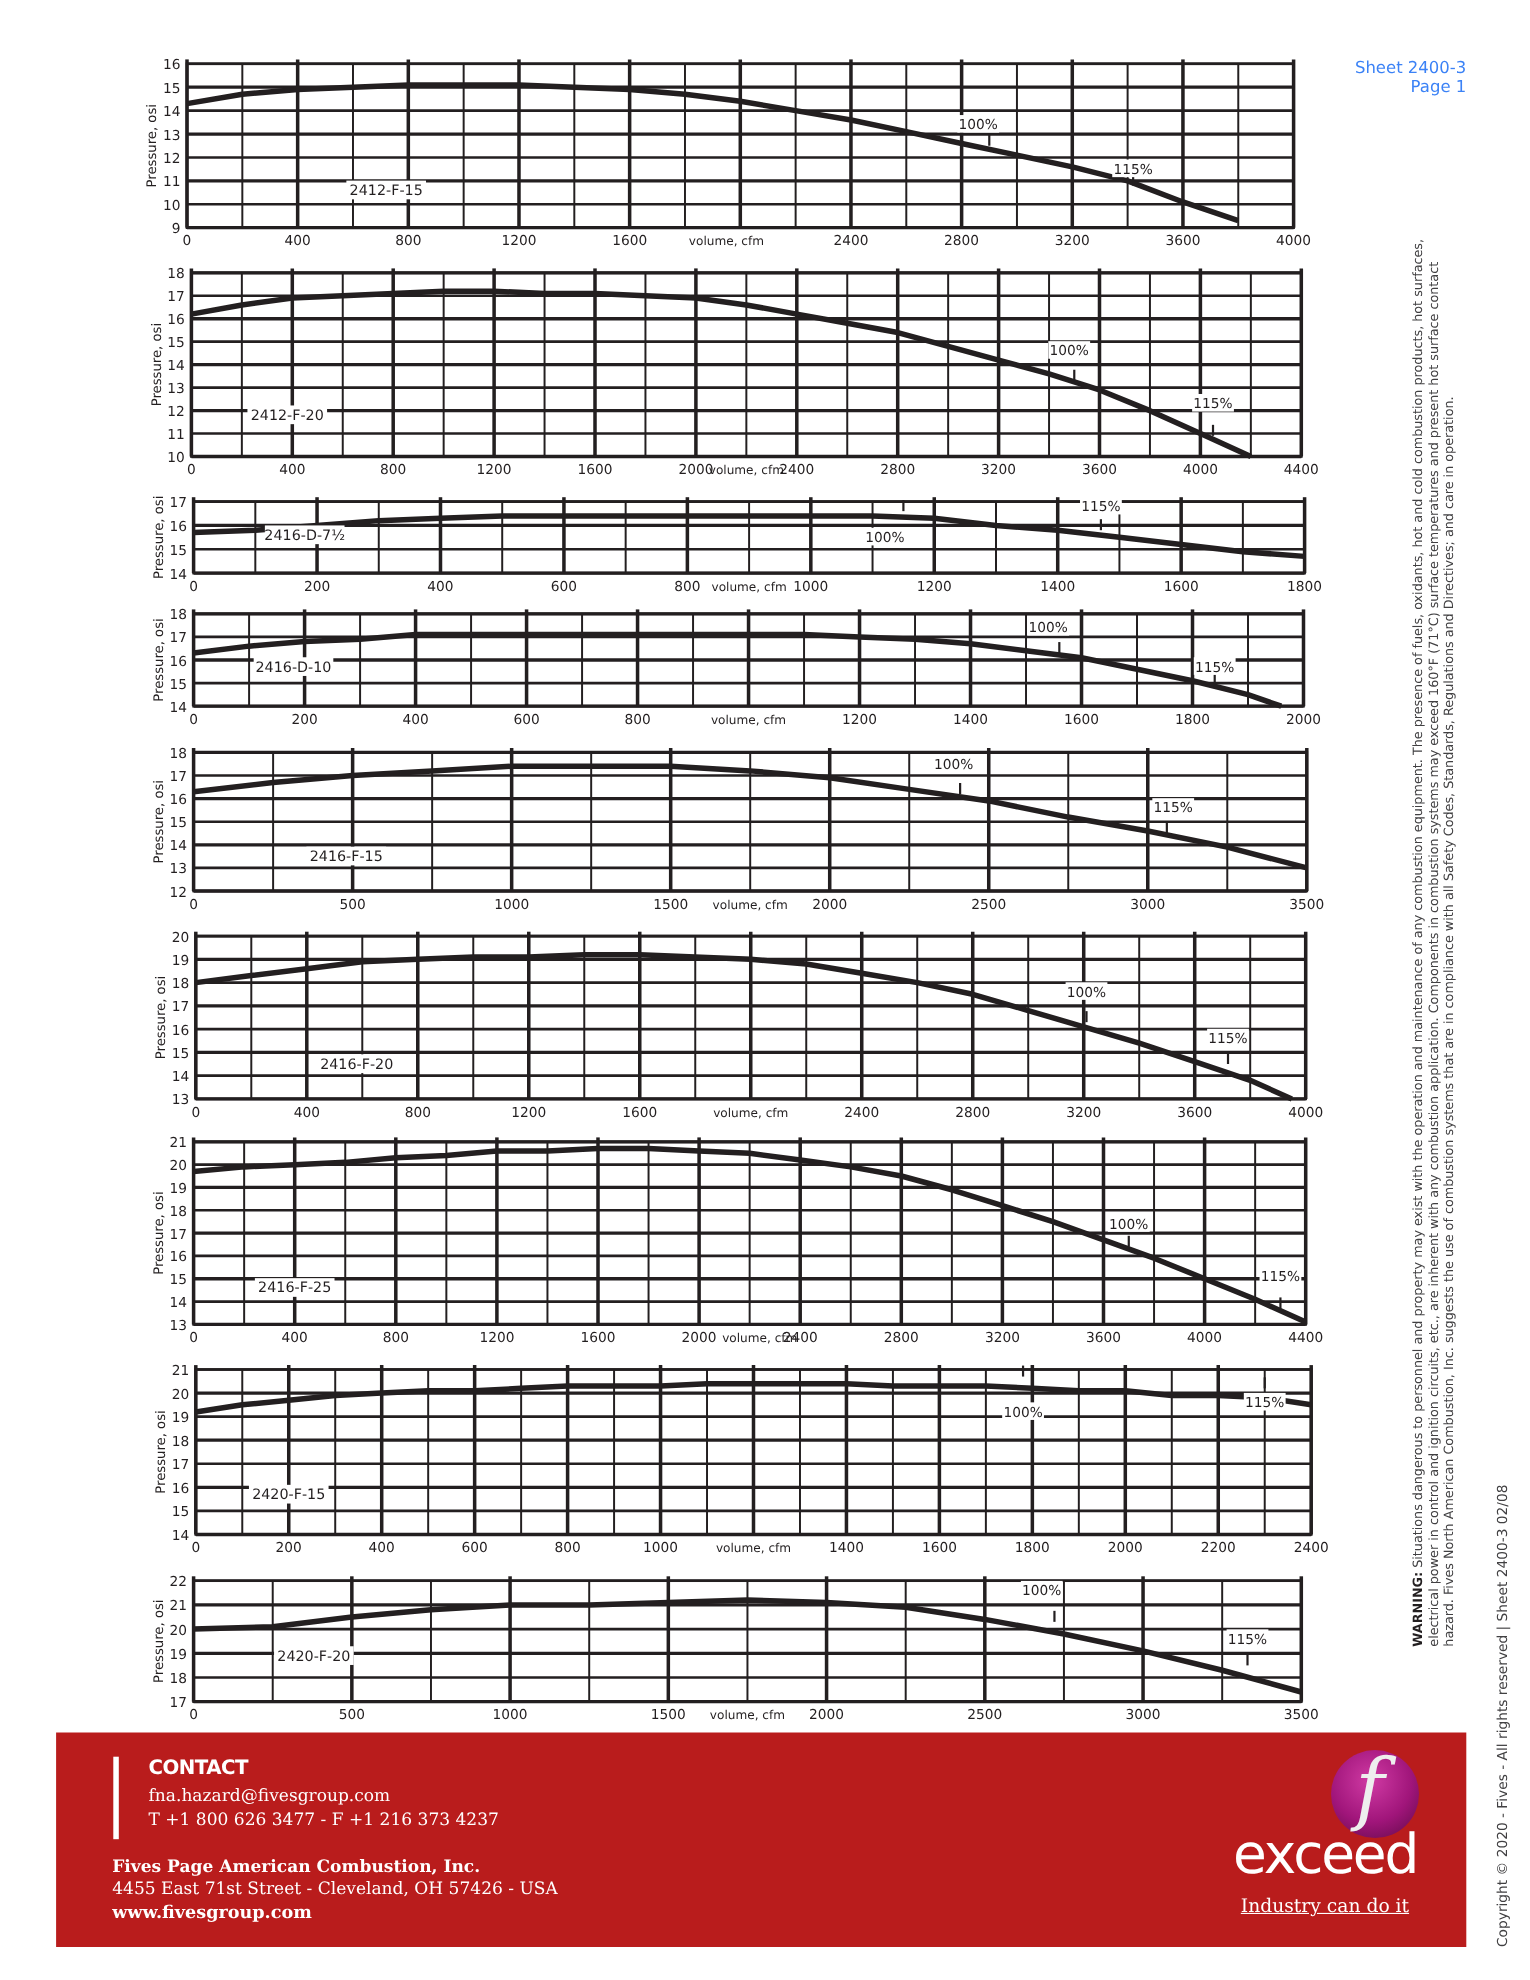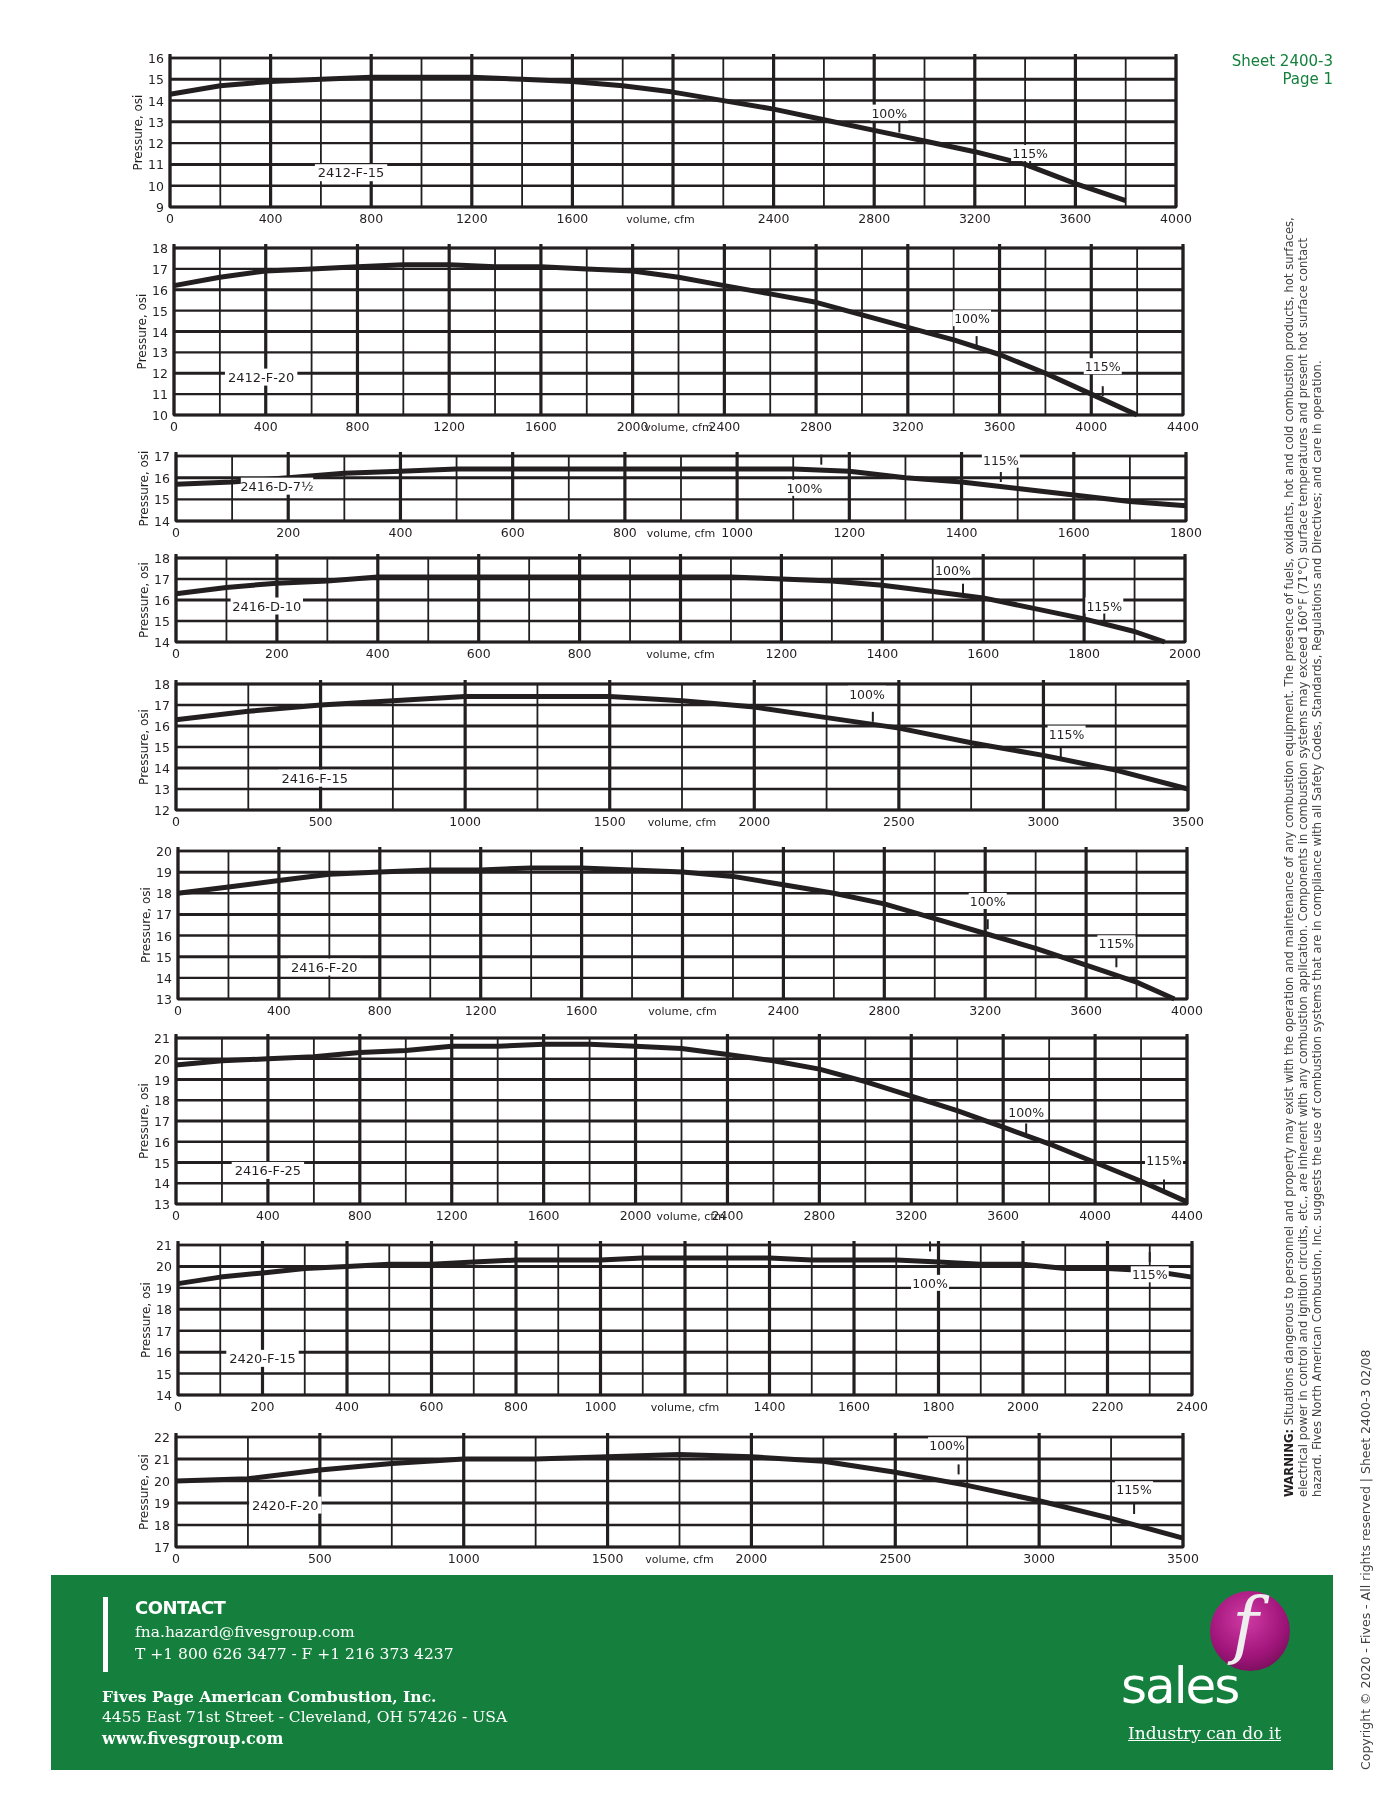--- a/index.html
+++ b/index.html
@@ -1,28 +1,28 @@
 <!DOCTYPE html>
 <html><head>
 <meta charset="utf-8">
 <style>
   html,body{margin:0;padding:0;background:#fff;}
   body{width:1391px;height:1800px;position:relative;overflow:hidden;font-family:"DejaVu Sans Condensed","DejaVu Sans",sans-serif;color:#231f20;}
-  .sheet-id{position:absolute;right:58px;top:52px;text-align:right;font-family:"DejaVu Sans",sans-serif;font-size:15px;line-height:18px;color:#15803d;}
+  .sheet-id{position:absolute;right:58px;top:52px;text-align:right;font-family:"DejaVu Sans",sans-serif;font-size:15px;line-height:18px;color:#3b82f6;}
   .chart{position:absolute;left:0;width:1240px;}
   .chart svg{display:block;overflow:visible;}
   .ylabel{font-family:"DejaVu Sans",sans-serif;font-size:12px;fill:#231f20;}
   .tick{font-family:"DejaVu Sans",sans-serif;font-size:12.5px;fill:#231f20;}
   .model{font-family:"DejaVu Sans",sans-serif;font-size:13px;fill:#231f20;}
   .ann{font-family:"DejaVu Sans",sans-serif;font-size:12.5px;fill:#231f20;}
   .xlab{font-family:"DejaVu Sans",sans-serif;font-size:11px;fill:#231f20;}
   .warning{position:absolute;left:1282px;top:1497px;width:1290px;transform-origin:0 0;transform:rotate(-90deg);font-family:"DejaVu Sans",sans-serif;font-size:11.6px;line-height:14px;color:#414042;}
   .warning b{font-weight:bold;color:#231f20;}
   .copyright{position:absolute;left:1358px;top:1770px;transform-origin:0 0;transform:rotate(-90deg);white-space:nowrap;font-family:"DejaVu Sans",sans-serif;font-size:12.5px;color:#414042;}
-  .footer{position:absolute;left:51px;top:1575px;width:1282px;height:195px;background:#15803d;color:#fff;}
+  .footer{position:absolute;left:51px;top:1575px;width:1282px;height:195px;background:#b91c1c;color:#fff;}
   .contact-bar{position:absolute;left:52px;top:22px;width:5px;height:75px;background:#fff;}
   .contact-title{position:absolute;left:84px;top:22px;font-family:"DejaVu Sans",sans-serif;font-weight:bold;font-size:18px;letter-spacing:-0.5px;}
   .contact-line{position:absolute;left:84px;font-family:"DejaVu Serif",serif;font-size:15.5px;}
   .company{position:absolute;left:51px;top:112px;font-family:"DejaVu Serif",serif;font-weight:bold;font-size:15.5px;}
   .address{position:absolute;left:51px;top:133px;font-family:"DejaVu Serif",serif;font-size:15.5px;}
   .web{position:absolute;left:51px;top:154px;font-family:"DejaVu Serif",serif;font-weight:bold;font-size:16px;}
   .logo-ball{position:absolute;left:1159px;top:16px;width:80px;height:80px;border-radius:50%;background:radial-gradient(circle at 45% 35%,#d03aa4 0%,#a0157a 55%,#5c0a45 100%);}
   .logo-ball span{position:absolute;left:22px;top:-6px;font-family:"DejaVu Serif",serif;font-style:italic;font-size:72px;color:#eeeeee;line-height:80px;}
   .logo-word{position:absolute;left:1070px;top:85px;font-family:"DejaVu Sans",sans-serif;font-size:50px;letter-spacing:-2px;line-height:52px;}
   .tagline{position:absolute;left:1077px;top:148px;font-family:"DejaVu Serif",serif;font-size:17px;text-decoration:underline;}
@@ -613,15 +613,15 @@
   <div class="contact-bar"></div>
   <div class="contact-title">CONTACT</div>
   <div class="contact-line" style="top:48px">fna.hazard@fivesgroup.com</div>
   <div class="contact-line" style="top:70px">T +1 800 626 3477 - F +1 216 373 4237</div>
   <div class="company">Fives Page American Combustion, Inc.</div>
   <div class="address">4455 East 71st Street - Cleveland, OH 57426 - USA</div>
   <div class="web">www.fivesgroup.com</div>
   <div class="logo-ball">
       <span>f</span>
     </div>
-  <div class="logo-word">sales</div>
+  <div class="logo-word">exceed</div>
   <div class="tagline">Industry can do it</div>
 </div>
 
 </body></html>

